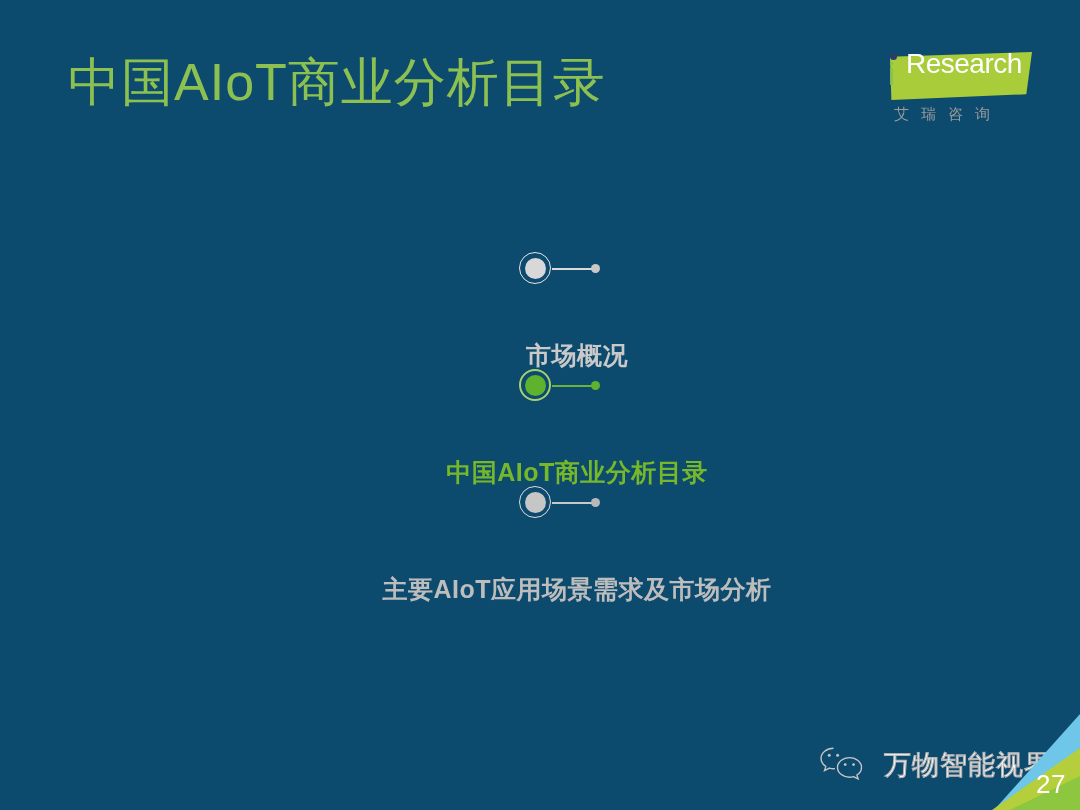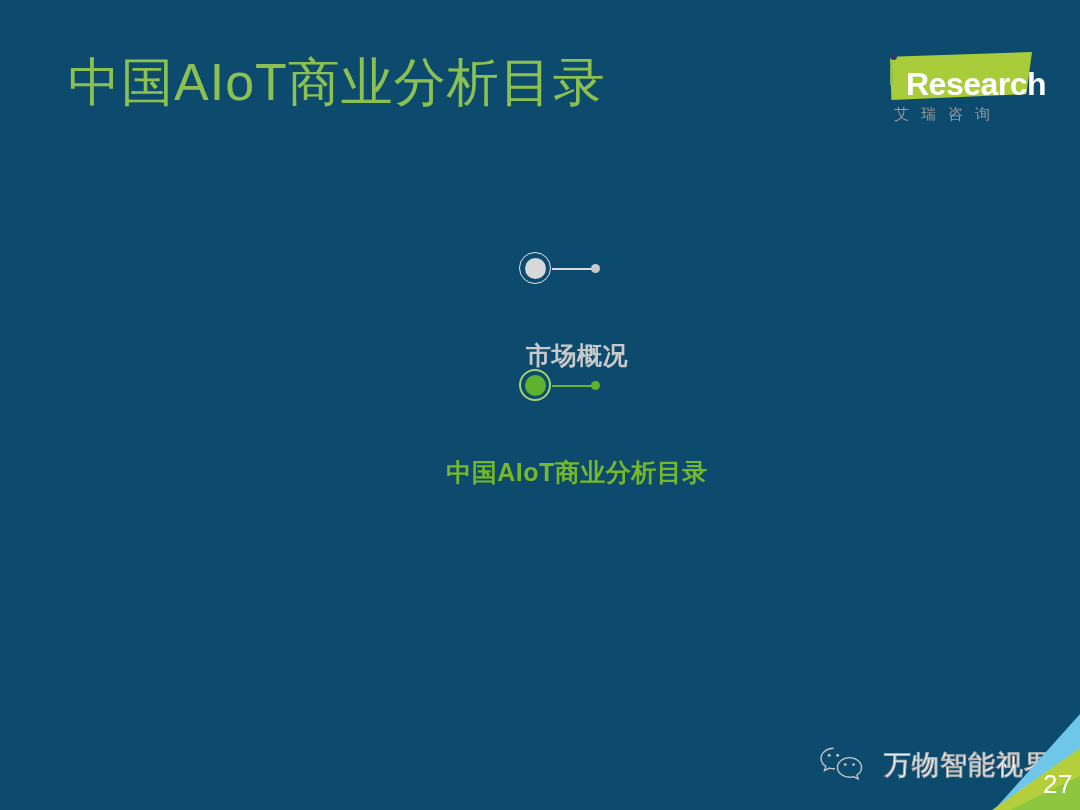--- a/index.html
+++ b/index.html
@@ -47,25 +47,25 @@
     left: 18px;
     top: 6px;
     width: 142px;
     height: 48px;
     background: #a8cc3a;
     clip-path: polygon(0% 10%, 100% 0%, 96% 88%, 1% 100%);
   }
   .logo-word {
     position: absolute;
     left: 34px;
-    top: 20px;
-    font-size: 32px;
+    top: 0;
+    font-size: 28px;
     line-height: 36px;
     color: #ffffff;
-    font-weight: 700;
+    font-weight: 400;
     letter-spacing: -0.5px;
   }
   .logo-i {
     position: absolute;
     left: 16px;
     top: 10px;
     font-size: 32px;
     line-height: 36px;
     color: #8cc152;
     font-weight: 400;
@@ -203,21 +203,21 @@
     position: absolute;
     right: 0;
     bottom: 0;
     width: 116px;
     height: 96px;
     overflow: hidden;
   }
   .corner svg { display: block; }
   .page-num {
     position: absolute;
-    right: 7px;
+    right: 14px;
     bottom: 12px;
     font-size: 26px;
     line-height: 28px;
     color: #ffffff;
     font-weight: 400;
     letter-spacing: 0.5px;
   }
 </style>
 </head>
 <body>
@@ -249,20 +249,29 @@
     <div class="toc-item active">
       <div class="marker">
         <div class="marker-ring"></div>
         <div class="marker-dot"></div>
         <div class="marker-line"></div>
         <div class="marker-tip"></div>
       </div>
       <div class="toc-label">中国AIoT商业分析目录</div>
     </div>
 
+    <div class="toc-item dim2">
+      <div class="marker">
+        <div class="marker-ring"></div>
+        <div class="marker-dot"></div>
+        <div class="marker-line"></div>
+        <div class="marker-tip"></div>
+      </div>
+      <div class="toc-label">主要AIoT应用场景需求及市场分析</div>
+    </div>
 
   </div>
 
   <div class="wechat">
     <span class="wechat-icon">
       <svg viewBox="0 0 52 40" width="52" height="40" aria-hidden="true">
         <g fill="none" stroke="#c4c4c4" stroke-width="1.4">
           <path d="M15.5 3.2C8.6 3.2 3 7.8 3 13.4c0 3.2 1.9 6.1 4.8 8l-1.3 4.2 4.9-2.5c1.3.4 2.7.6 4.1.6.5 0 1 0 1.5-.1"></path>
           <path d="M31.5 12.6c-6.6 0-12 4.4-12 9.8 0 5.4 5.4 9.8 12 9.8 1.4 0 2.7-.2 3.9-.6l4.7 2.4-1.2-4c2.8-1.8 4.6-4.5 4.6-7.6 0-5.4-5.4-9.8-12-9.8z"></path>
         </g>

